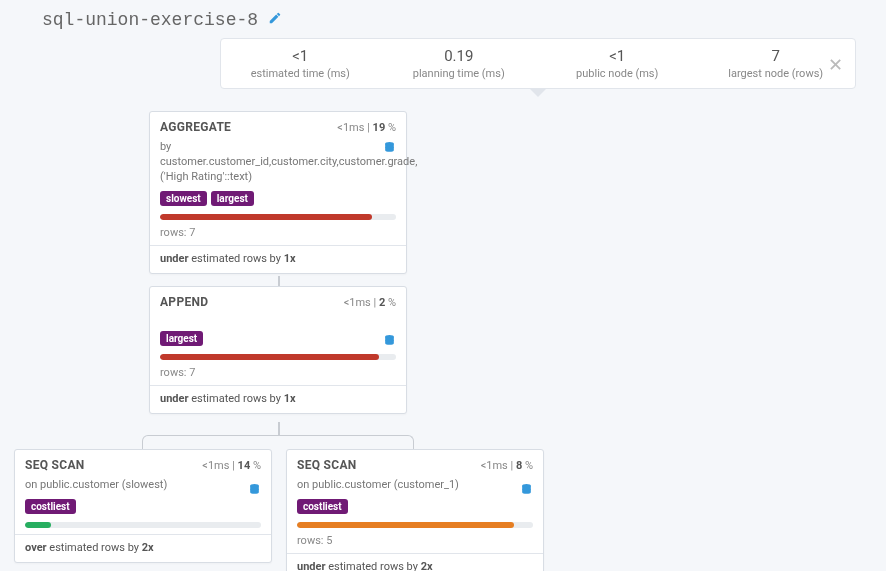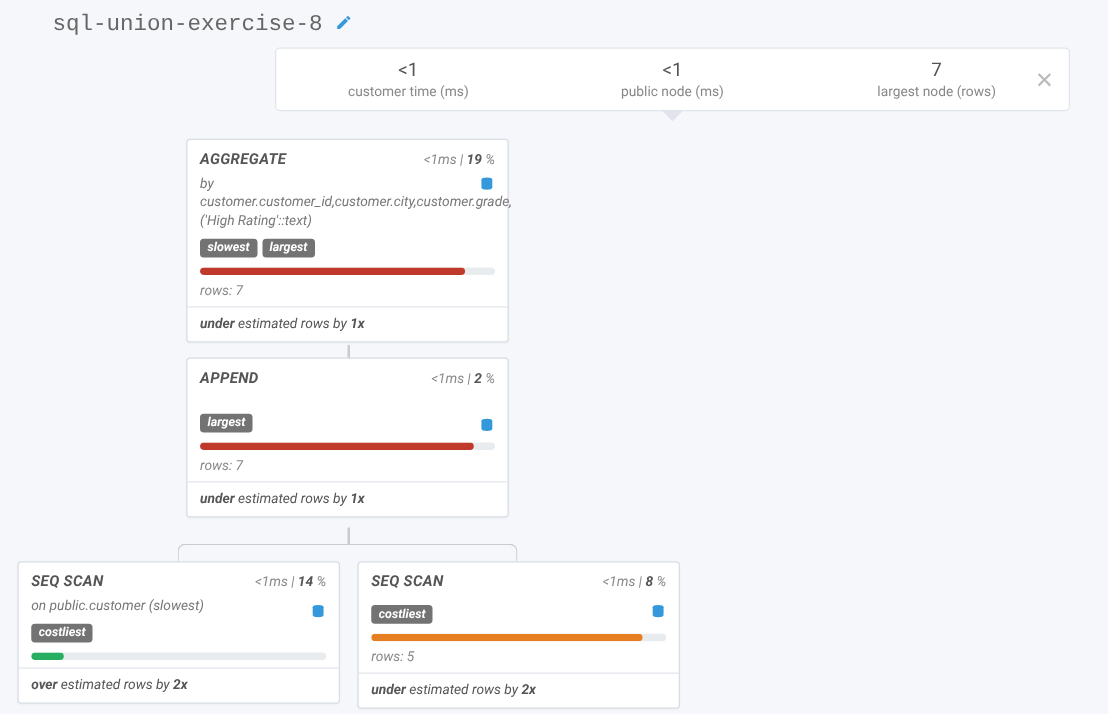--- a/index.html
+++ b/index.html
@@ -7,30 +7,30 @@
 .header { padding: 10px 0 8px 42px; display: flex; align-items: center; gap: 10px; font-family: Liberation Mono, monospace; }
 .title { font-size: 18px; color: #666; font-weight: 400; }
 .edit-icon { color: #3498db; cursor: pointer; font-size: 15px; }
 .stats-bar { background: #fff; border: 1px solid #e1e5eb; border-radius: 4px; margin: 0 30px 0 220px; display: flex; padding: 8px 0; position: relative; }
 .stats-bar::after { content: ""; position: absolute; bottom: -9px; left: 50%; transform: translateX(-50%); width: 0; height: 0; border-left: 9px solid transparent; border-right: 9px solid transparent; border-top: 9px solid #e1e5eb; }
 .stat { flex: 1; text-align: center; padding: 0 10px; }
 .stat-value { font-size: 15px; color: #555; }
 .stat-label { font-size: 11px; color: #888; margin-top: 2px; }
 .close-btn { position: absolute; right: 12px; top: 50%; transform: translateY(-50%); color: #bbb; font-size: 18px; cursor: pointer; }
 .canvas { position: relative; width: 100%; height: 480px; }
-.node { position: absolute; background: #fff; border: 1px solid #d8dde4; border-radius: 3px; width: 258px; box-shadow: 0 1px 2px rgba(0,0,0,0.03); font-style: italic; }
+.node { position: absolute; background: #fff; border: 1px solid #d8dde4; border-radius: 3px; width: 258px; box-shadow: 0 1px 2px rgba(0,0,0,0.03); }
 .node-header { padding: 8px 10px 6px 10px; display: flex; justify-content: space-between; align-items: baseline; }
 .node-title { font-size: 12px; font-weight: 700; color: #555; letter-spacing: 0.3px; }
 .node-meta { font-size: 11px; color: #888; }
 .node-meta b { color: #555; font-weight: 700; }
 .node-desc { padding: 0 10px 6px 10px; font-size: 11px; color: #777; line-height: 1.35; position: relative; }
 .db-icon { position: absolute; right: 10px; top: 0; color: #3498db; font-size: 15px; }
 .db-icon svg { width: 13px; height: 15px; }
 .tags { padding: 0 10px 8px 10px; display: flex; gap: 4px; }
-.tag { background: #737373; color: #fff; font-size: 10px; font-weight: 700; padding: 2px 6px; border-radius: 3px; }
+.tag { background: #701a75; color: #fff; font-size: 10px; font-weight: 700; padding: 2px 6px; border-radius: 3px; }
 .bar-wrap { margin: 0 10px 6px 10px; height: 6px; background: #e9ecef; border-radius: 3px; overflow: hidden; }
 .bar-fill { height: 100%; border-radius: 3px; }
 .bar-red { background: #c0392b; }
 .bar-green { background: #27ae60; }
 .bar-orange { background: #e67e22; }
 .rows-line { padding: 0 10px 6px 10px; font-size: 11px; color: #888; }
 .sep { border-top: 1px solid #e1e5eb; }
 .estimate { padding: 6px 10px 8px 10px; font-size: 11px; color: #555; }
 .estimate b { font-weight: 700; }
 .connector { position: absolute; border: 1px solid #c8ccd2; border-bottom: none; }
@@ -44,21 +44,25 @@
   <span class="edit-icon">
     <svg width="14" height="14" viewBox="0 0 24 24" fill="currentColor">
         <path d="M3 17.25V21h3.75L17.81 9.94l-3.75-3.75L3 17.25zM20.71 7.04a1 1 0 0 0 0-1.41l-2.34-2.34a1 1 0 0 0-1.41 0l-1.83 1.83 3.75 3.75 1.83-1.83z"></path>
       </svg>
   </span>
 </div>
 
 <div class="stats-bar">
   <div class="stat">
     <div class="stat-value">&lt;1</div>
-    <div class="stat-label">customer time (ms)</div>
+    <div class="stat-label">estimated time (ms)</div>
+  </div>
+  <div class="stat">
+    <div class="stat-value">0.19</div>
+    <div class="stat-label">planning time (ms)</div>
   </div>
   <div class="stat">
     <div class="stat-value">&lt;1</div>
     <div class="stat-label">public node (ms)</div>
   </div>
   <div class="stat">
     <div class="stat-value">7</div>
     <div class="stat-label">largest node (rows)</div>
   </div>
   <span class="close-btn">✕</span>
@@ -140,20 +144,21 @@
     <div class="sep"></div>
     <div class="estimate"><b>over</b><span> estimated rows by </span><b>2x</b></div>
   </div>
 
   <div class="node" style="left:286px; top:360px;">
     <div class="node-header">
       <span class="node-title">SEQ SCAN</span>
       <span class="node-meta"><span>&lt;1</span>ms | <b>8</b> %</span>
     </div>
     <div class="node-desc">
+      <span>on public.customer (customer_1)</span>
       <span class="db-icon" style="top:4px;"><svg viewBox="0 0 24 24" fill="currentColor">
             <ellipse cx="12" cy="5" rx="8" ry="3"></ellipse>
             <path d="M4 5v6c0 1.66 3.58 3 8 3s8-1.34 8-3V5"></path>
             <path d="M4 11v6c0 1.66 3.58 3 8 3s8-1.34 8-3v-6"></path>
           </svg></span>
     </div>
     <div class="tags">
       <span class="tag">costliest</span>
     </div>
     <div class="bar-wrap">

